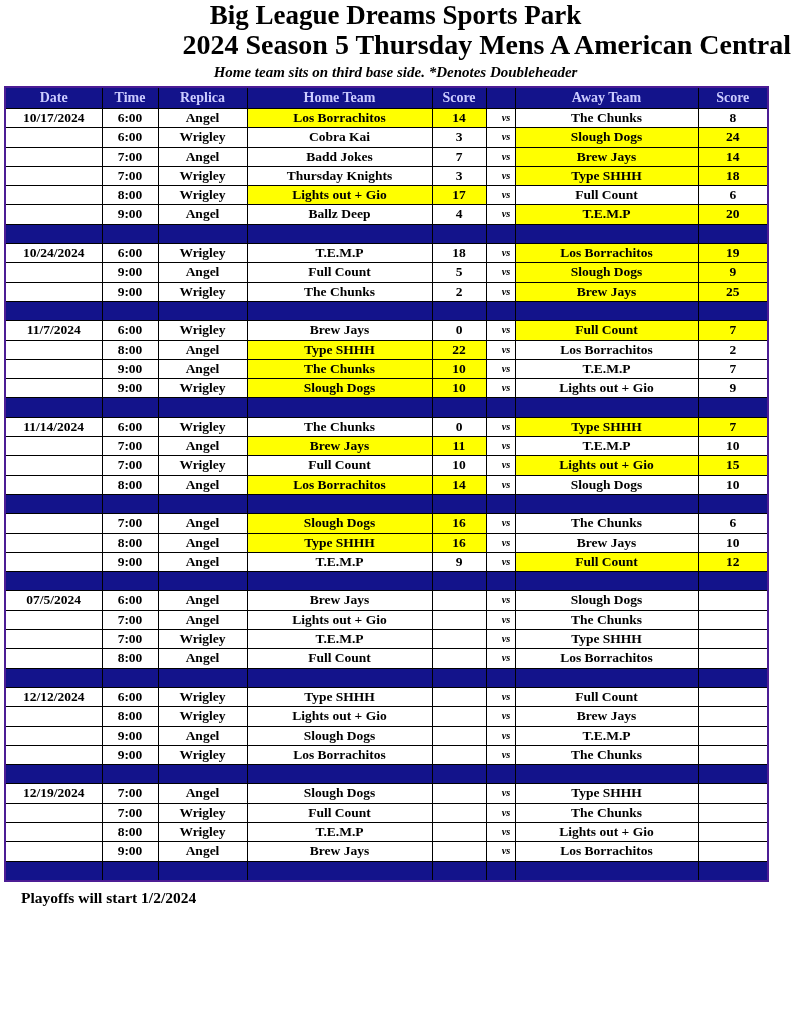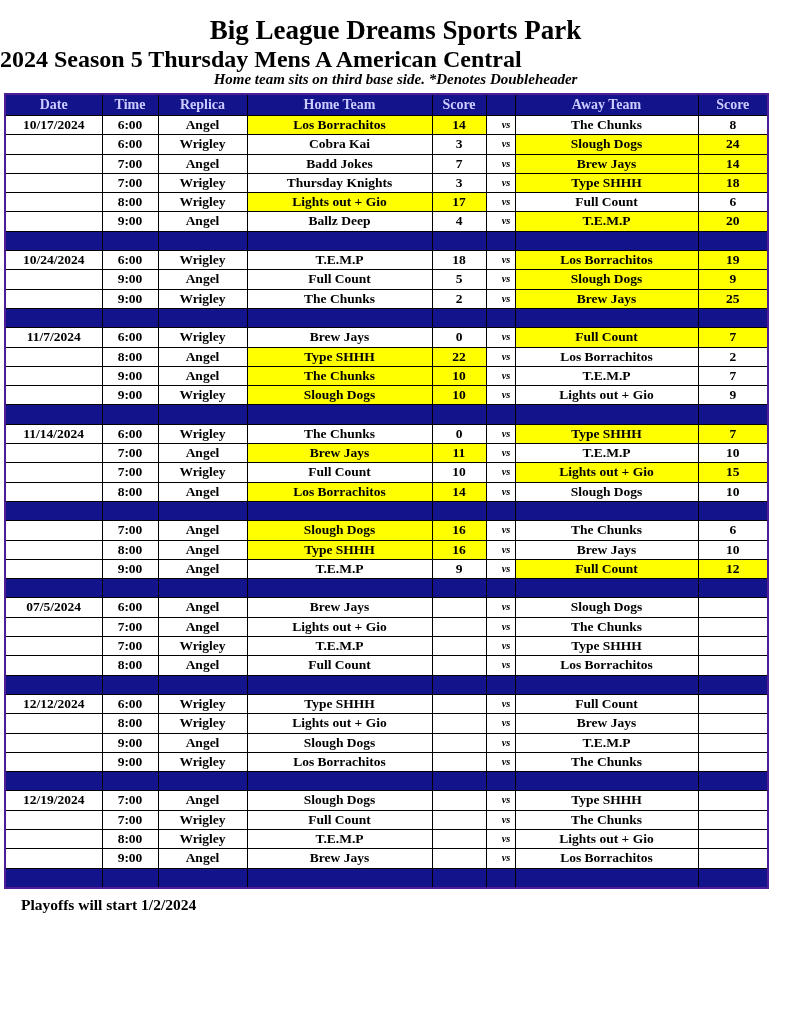--- a/index.html
+++ b/index.html
@@ -5,29 +5,28 @@
   html, body { margin:0; padding:0; background:#ffffff; }
   body {
     width:791px; height:1024px;
     font-family:"Liberation Serif", serif;
     color:#000;
   }
   .page { position:relative; width:791px; height:1024px; overflow:hidden; }
 
   .title {
     text-align:center; font-weight:bold; font-size:27px; line-height:30px;
-    padding-top:15px;
   }
   .subtitle {
-    text-align:left; font-weight:bold; font-size:24px; line-height:23px;
+    text-align:right; font-weight:bold; font-size:28px; line-height:23px;
     margin-top:3px;
   }
   .note {
     text-align:center; font-weight:bold; font-style:italic;
-    font-size:15px; line-height:17px; font-family:Liberation Serif, serif;
+    font-size:15px; line-height:17px; margin-top:8px;font-family:Liberation Serif, serif;
   }
 
   table.schedule {
     border-collapse:collapse; table-layout:fixed;
     margin:5px 0 0 4px; width:763px;
     border:2px solid #4c1d95;
   }
   .schedule th, .schedule td {
     border:1.5px solid #000;
     padding:0 1px;

